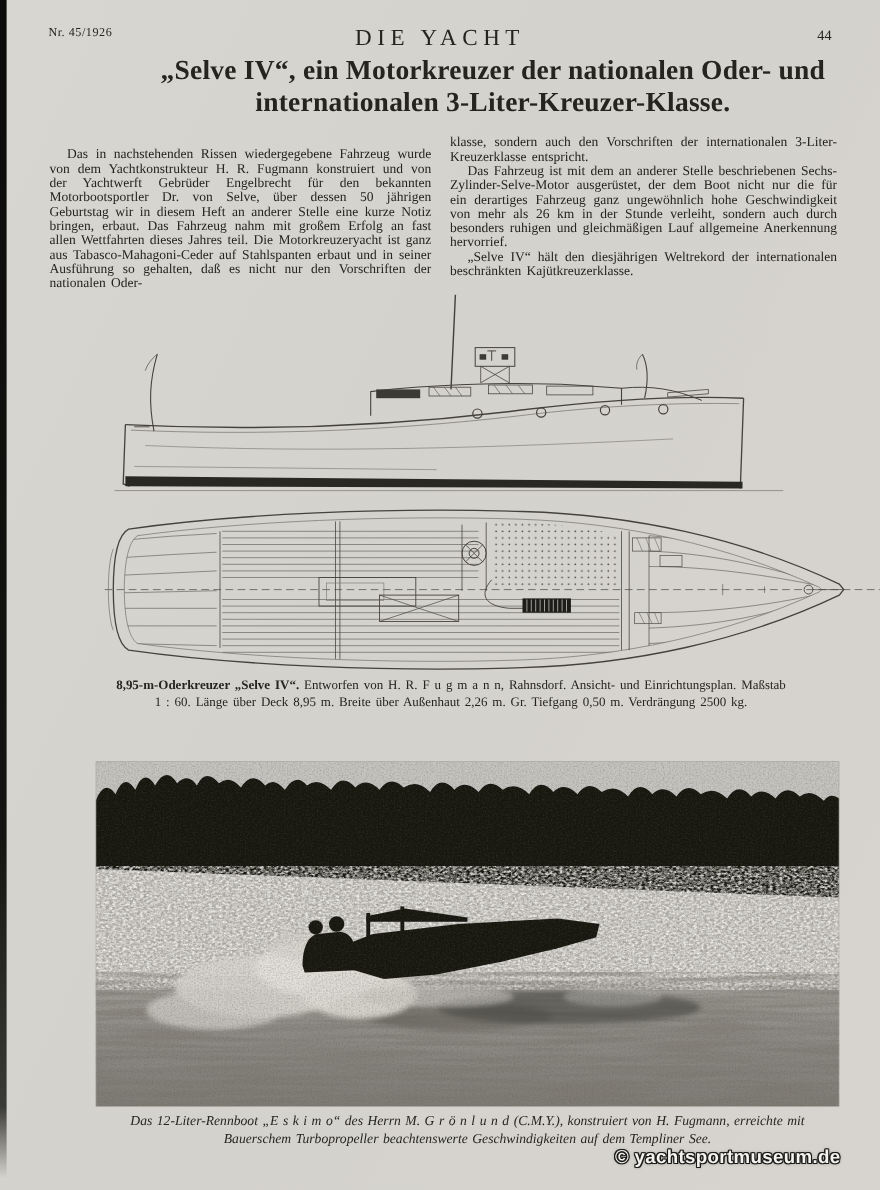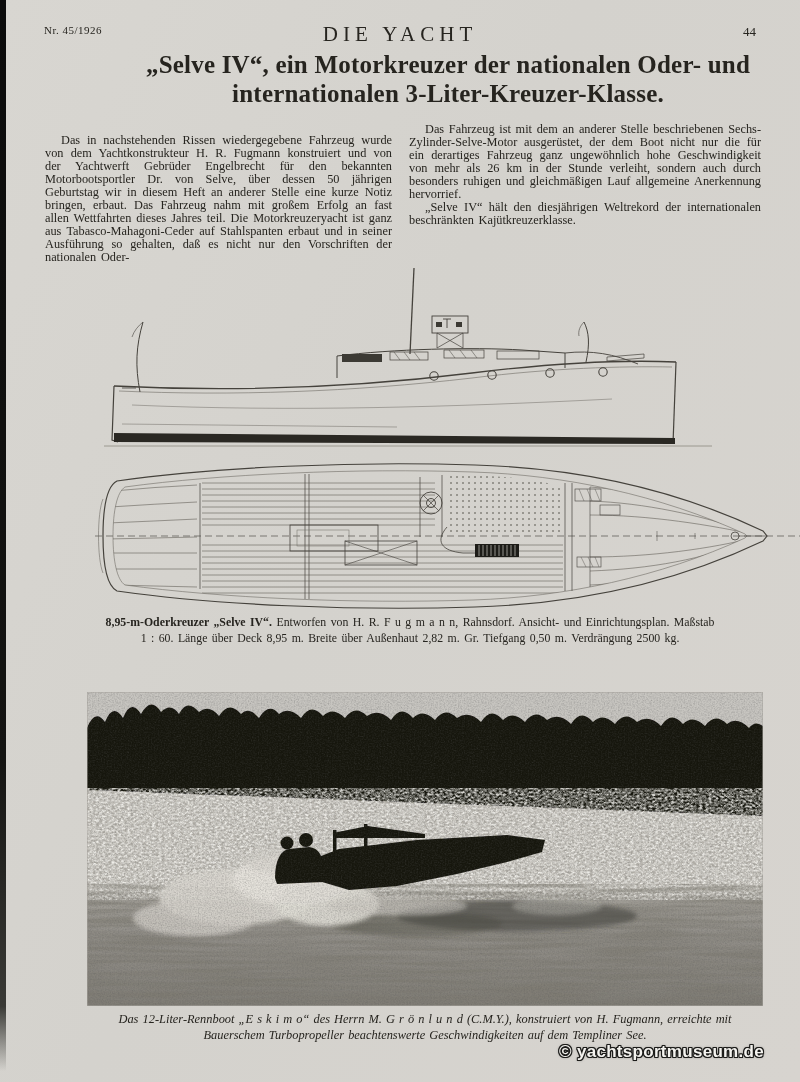--- a/index.html
+++ b/index.html
@@ -59,20 +59,21 @@
 
   <h1 class="title">
     <span>„Selve IV“, ein Motorkreuzer der nationalen Oder- und</span>
     <span>internationalen 3-Liter-Kreuzer-Klasse.</span>
   </h1>
 
   <div class="col col-left">
     <p class="indent">Das in nachstehenden Rissen wiedergegebene Fahrzeug wurde von dem Yachtkonstrukteur H. R. Fugmann konstruiert und von der Yachtwerft Gebrüder Engelbrecht für den bekannten Motorbootsportler Dr. von Selve, über dessen 50 jährigen Geburtstag wir in diesem Heft an anderer Stelle eine kurze Notiz bringen, erbaut. Das Fahrzeug nahm mit großem Erfolg an fast allen Wettfahrten dieses Jahres teil. Die Motorkreuzeryacht ist ganz aus Tabasco-Mahagoni-Ceder auf Stahlspanten erbaut und in seiner Ausführung so gehalten, daß es nicht nur den Vorschriften der nationalen Oder-</p>
   </div>
   <div class="col col-right">
+    <p>klasse, sondern auch den Vorschriften der internationalen 3-Liter-Kreuzerklasse entspricht.</p>
     <p class="indent">Das Fahrzeug ist mit dem an anderer Stelle beschriebenen Sechs-Zylinder-Selve-Motor ausgerüstet, der dem Boot nicht nur die für ein derartiges Fahrzeug ganz ungewöhnlich hohe Geschwindigkeit von mehr als 26 km in der Stunde verleiht, sondern auch durch besonders ruhigen und gleichmäßigen Lauf allgemeine Anerkennung hervorrief.</p>
     <p class="indent">„Selve IV“ hält den diesjährigen Weltrekord der internationalen beschränkten Kajütkreuzerklasse.</p>
   </div>
 
   <figure class="fig-side">
     <svg width="706" height="212" viewBox="0 0 706 212">
       <g stroke="#45423c" fill="none" stroke-width="1">
 
         <path d="M12 190 L620 190" stroke="#8d8a82" stroke-width="0.8"></path>
 
@@ -204,21 +205,21 @@
 
         <circle cx="640" cy="79" r="4" stroke-width="0.8"></circle>
         <path d="M644 79 L672 79" stroke-width="0.6"></path>
         <path d="M600 76 L600 82 M562 74 L562 84" stroke-width="0.5"></path>
       </g>
     </svg>
   </figure>
 
   <div class="cap1">
     <div><span class="lead">8,95-m-Oderkreuzer „Selve IV“.</span> <span>Entworfen von H. R. F u g m a n n, Rahnsdorf. Ansicht- und Einrichtungsplan. Maßstab</span></div>
-    <div>1 : 60. Länge über Deck 8,95 m. Breite über Außenhaut 2,82 m. Gr. Tiefgang 0,50 m. Verdrängung 2500 kg.</div>
+    <div>1 : 60. Länge über Deck 8,95 m. Breite über Außenhaut 2,26 m. Gr. Tiefgang 0,50 m. Verdrängung 2500 kg.</div>
   </div>
 
   <figure class="fig-photo">
     <svg width="676" height="314" viewBox="0 0 676 314">
       <defs>
         <linearGradient id="lowwater" x1="0" y1="0" x2="0" y2="1">
           <stop offset="0" stop-color="#a5a29b"></stop>
           <stop offset="0.35" stop-color="#93908a"></stop>
           <stop offset="1" stop-color="#807d76"></stop>
         </linearGradient>

